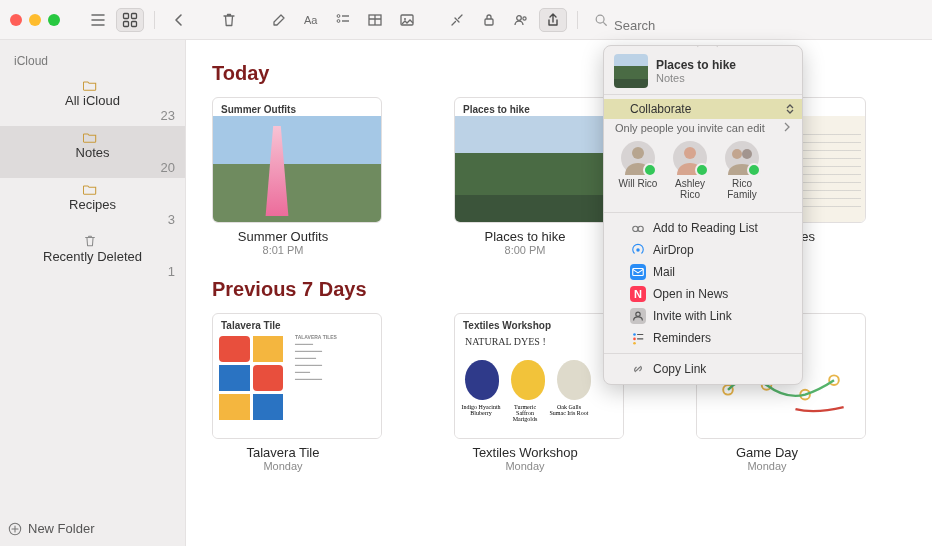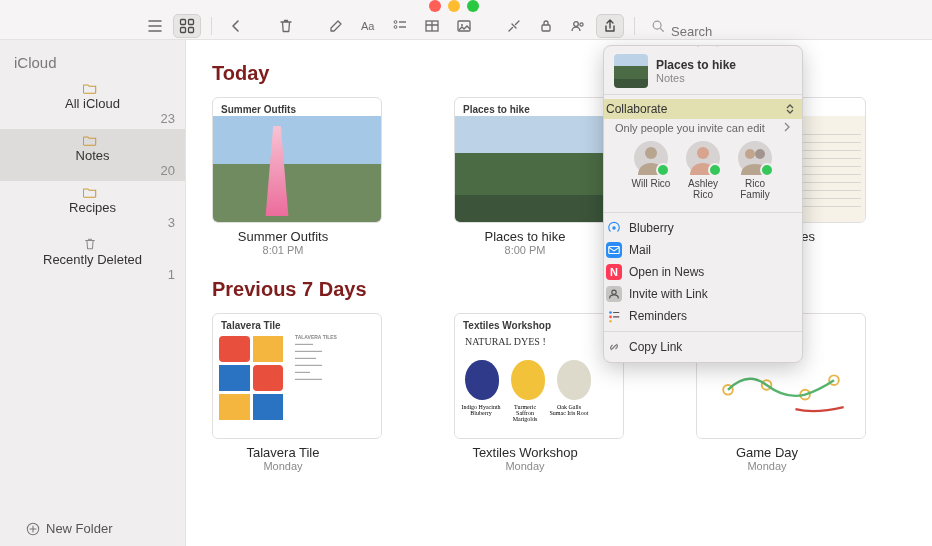--- a/index.html
+++ b/index.html
@@ -1,44 +1,44 @@
 <!DOCTYPE html>
 <html><head>
 <meta charset="utf-8">
 <style>
 * { margin: 0; padding: 0; box-sizing: border-box; font-family: -apple-system, "Helvetica Neue", Arial, sans-serif; }
 html, body { width: 932px; height: 546px; overflow: hidden; background: #fff; }
 
 
-.titlebar { height: 40px; display: flex; align-items: center; padding: 0 10px; background: #f6f4f4; border-bottom: 1px solid #e5e2e2; flex-direction: column; }
+.titlebar { height: 40px; display: flex; align-items: center; padding: 0 10px; background: #f6f4f4; border-bottom: 1px solid #e5e2e2; }
 .traffic { display: flex; gap: 7px; margin-right: 24px; }
 .traffic span { width: 12px; height: 12px; border-radius: 50%; }
 .tl-red { background: #ff5f57; }
 .tl-yellow { background: #febc2e; }
 .tl-green { background: #28c840; }
 .tool-group { display: flex; gap: 4px; align-items: center; }
 .tbtn { width: 28px; height: 24px; display: flex; align-items: center; justify-content: center; border-radius: 5px; color: #6a6a6a; cursor: pointer; }
 .tbtn.active { background: #e8e5e5; border: 1px solid #d4d1d1; color: #4a4a4a; }
 .tbtn svg { width: 16px; height: 16px; }
 .tool-spacer { width: 14px; }
 .tool-sep { width: 1px; height: 18px; background: #dcd9d9; margin: 0 6px; }
 .flex-grow { flex: 1; }
 .search { display: flex; align-items: center; color: #9b9b9b; padding-left: 6px; }
 .search input { border: none; outline: none; background: transparent; font-size: 13px; margin-left: 6px; width: 120px; margin-top: 12px; }
 
 
 .layout { display: flex; height: calc(100% - 40px); }
 .sidebar { width: 186px; background: #f0eeee; border-right: 1px solid #e5e2e2; display: flex; flex-direction: column; padding-top: 10px; }
-.sidebar-header { font-size: 15px; color: #7a7a7a; padding: 4px 14px 6px; }
+.sidebar-header { font-size: 12px; color: #7a7a7a; padding: 4px 14px 6px; }
 .folder-item { display: flex; align-items: center; padding: 3px 10px; font-size: 13px; color: #333; cursor: pointer; flex-direction: column; }
 .folder-item.selected { background: #dedbdb; }
 .folder-icon { width: 16px; height: 16px; margin-right: 6px; display: flex; align-items: center; justify-content: center; }
 .folder-icon svg { width: 14px; height: 14px; }
 .folder-count { margin-left: auto; font-size: 13px; color: #8b8b8b; }
-.sidebar-footer { margin-top: auto; padding: 8px 26px 10px; display: flex; align-items: center; font-size: 13px; color: #555; cursor: pointer; }
+.sidebar-footer { margin-top: auto; padding: 8px 8px 10px; display: flex; align-items: center; font-size: 13px; color: #555; cursor: pointer; }
 .sidebar-footer svg { width: 14px; height: 14px; margin-right: 6px; }
 
 
 .main { flex: 1; overflow: auto; padding: 14px 26px 40px; position: relative; }
 .section-heading { font-weight: 700; font-size: 20px; color: #7f1d1d; margin: 8px 0 12px; }
 .card-row { display: flex; gap: 100px; margin-bottom: 22px; }
 .card { width: 142px; cursor: pointer; }
 .thumb { width: 170px; height: 126px; border: 1px solid #e1dede; border-radius: 6px; overflow: hidden; background: #fff; position: relative; }
 .thumb-title { font-size: 10px; font-weight: 700; padding: 6px 8px 2px; color: #3b3b3b; }
 .card-title { font-size: 13px; text-align: center; margin-top: 6px; color: #2a2a2a; }
@@ -72,26 +72,26 @@
 .photo-gameday{position:absolute;inset:18px 0 0 0;background:#fff;}
 .photo-gameday svg { width:100%; height:100%; }
 
 
 .popover { position: absolute; left: 603px; top: 45px; width: 200px; background: #f1efef; border: 1px solid #d3d0d0; border-radius: 8px; box-shadow: 0 6px 22px rgba(0,0,0,.22); overflow: hidden; z-index: 20; }
 .pop-header { display: flex; padding: 8px 10px 6px; gap: 8px; align-items: center; }
 .pop-header-icon { width: 34px; height: 34px; border-radius: 4px; background: linear-gradient(#bcd2e6 35%, #4a6b44 35% 75%, #3b543a 75%); flex: none; }
 .pop-header-text .t { font-size: 12px; font-weight: 700; color: #333; }
 .pop-header-text .s { font-size: 11px; color: #888; }
 .pop-section { border-top: 1px solid #dcd9d9; padding: 4px 0; }
-.pop-row { display: flex; align-items: center; font-size: 12px; padding: 3px 12px 3px 2px; color: #333; cursor: pointer; position: relative; }
+.pop-row { display: flex; align-items: center; font-size: 12px; padding: 3px 12px 3px 26px; color: #333; cursor: pointer; position: relative; }
 .pop-row.collab { background: #e2dfb0; }
 .pop-row .chev { margin-left: auto; }
 .pop-row .caret { position: absolute; right: 8px; display:flex; flex-direction:column; }
 .sub { font-size: 11px; color: #666; padding-left: 11px; }
-.people-strip { display: flex; justify-content: center; padding: 4px 8px 8px; }
+.people-strip { display: flex; justify-content: flex-start; padding: 4px 8px 8px; }
 .person { display: flex; flex-direction: column; align-items: center; width: 52px; cursor:pointer; }
 .avatar { width: 34px; height: 34px; border-radius: 50%; background: #d7d3d3; position: relative; }
 .avatar svg { width: 100%; height: 100%; }
 .avatar .badge { position: absolute; right: -2px; bottom: -2px; width: 14px; height: 14px; border-radius: 50%; background: #34c759; border: 2px solid #f1efef; }
 .person-name { font-size: 10px; text-align: center; color: #444; line-height: 1.1; margin-top: 3px; }
 .pop-icon { width: 16px; height: 16px; margin-right: 7px; display:flex; align-items:center; justify-content:center; border-radius:4px; }
 .pop-icon svg { width: 14px; height: 14px; }
 .pi-glasses{color:#7a7a7a;}
 .pi-airdrop{color:#2a8df6;}
 .pi-mail{background:#2a8df6;color:#fff;}
@@ -422,27 +422,37 @@
             </svg>
           <span class="badge"></span>
         </div>
         <div class="person-name">Rico Family</div>
       </div>
     </div>
   </div>
 
   <div class="pop-section">
     <div class="pop-row">
+      <span class="pop-icon pi-glasses">
+          <svg viewBox="0 0 16 16">
+            <circle cx="5" cy="9" r="3" fill="none" stroke="currentColor" stroke-width="1.3"></circle>
+            <circle cx="11" cy="9" r="3" fill="none" stroke="currentColor" stroke-width="1.3"></circle>
+            <path d="M8 9h0" stroke="currentColor"></path>
+          </svg>
+        </span>
+      <span>Add to Reading List</span>
+    </div>
+    <div class="pop-row">
       <span class="pop-icon pi-airdrop">
           <svg viewBox="0 0 16 16">
             <circle cx="8" cy="8" r="2" fill="currentColor"></circle>
             <path d="M4 12a6 6 0 1 1 8 0" fill="none" stroke="currentColor" stroke-width="1.3"></path>
           </svg>
         </span>
-      <span>Bluberry</span>
+      <span>AirDrop</span>
     </div>
     <div class="pop-row">
       <span class="pop-icon pi-mail">
           <svg viewBox="0 0 16 16">
             <rect x="2" y="4" width="12" height="8" rx="1" fill="none" stroke="currentColor" stroke-width="1.3"></rect>
             <path d="M2 5l6 4 6-4" fill="none" stroke="currentColor" stroke-width="1.3"></path>
           </svg>
         </span>
       <span>Mail</span>
     </div>

